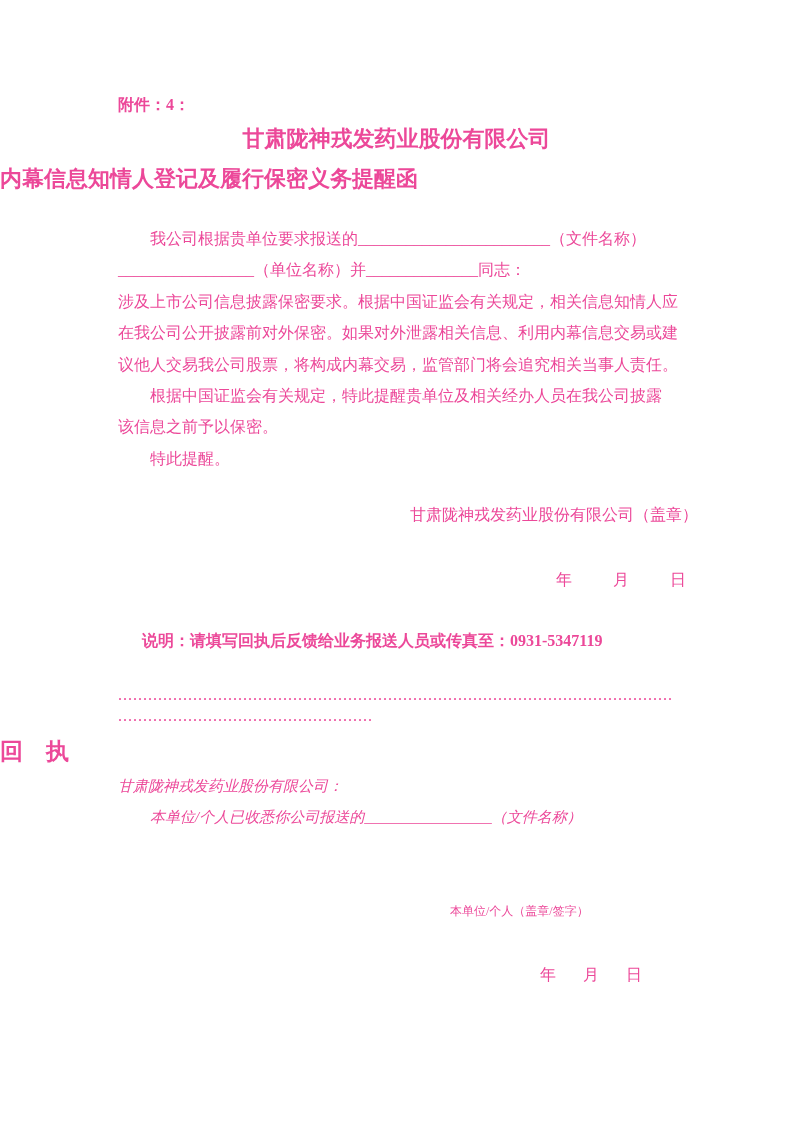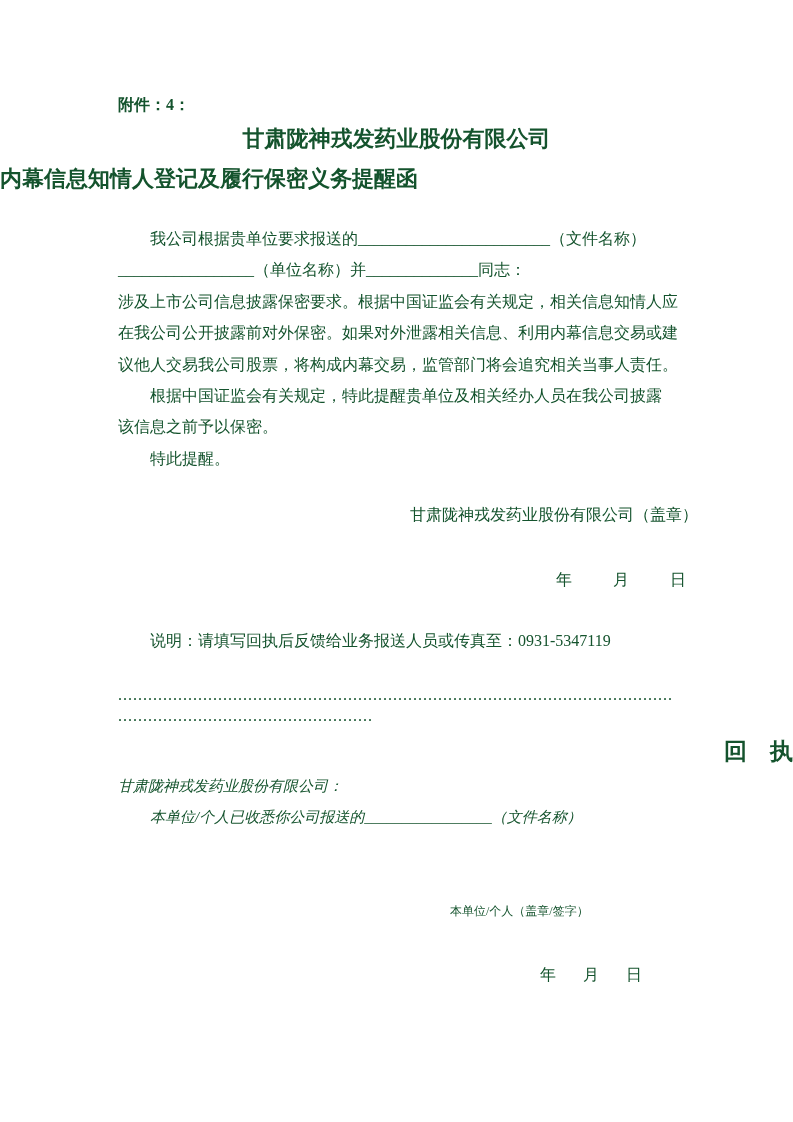--- a/index.html
+++ b/index.html
@@ -1,21 +1,21 @@
 <!DOCTYPE html>
 <html><head>
 <meta charset="utf-8">
 <style>
   html, body { margin: 0; padding: 0; background: #ffffff; }
   .page {
     position: relative;
     width: 793px;
     height: 1122px;
     background: #ffffff;
-    color: #14532d;
+    color: #ec4899;
     font-family: "Liberation Serif", "DejaVu Serif", serif;
     overflow: hidden;
   }
   .attachment-label {
     position: absolute;
     left: 118px; top: 95px;
     font-size: 16px;
     font-weight: bold;
     white-space: nowrap;
   }
@@ -52,40 +52,41 @@
   .date-row {
     position: absolute;
     display: flex;
     font-size: 16px;
     white-space: nowrap;
   }
   .date-row-letter { top: 570px; left: 556px; column-gap: 41px; }
   .date-row-receipt { top: 965px; left: 540px; column-gap: 27px; }
   .note-line {
     position: absolute;
-    left: 118px; top: 631px;
+    left: 110px; top: 631px;
     font-size: 16px;
     text-indent: 32px;
     white-space: nowrap;
+    font-weight: bold;
   }
   .dots-line {
     position: absolute;
     left: 118px;
     font-size: 16px;
     line-height: 16px;
     letter-spacing: 1px;
     white-space: nowrap;
     overflow: hidden;
   }
   .dots-line-1 { top: 687px; width: 556px; }
   .dots-line-2 { top: 708px; width: 254px; }
   .receipt-heading {
     position: absolute;
     left: 0; right: 0; top: 736px;
-    text-align: right;
+    text-align: left;
     font-size: 23px;
     font-weight: bold;
     white-space: pre;
   }
   .receipt-block {
     position: absolute;
     left: 118px; top: 771px;
     width: 562px;
     font-size: 15px;
     line-height: 31.4px;

